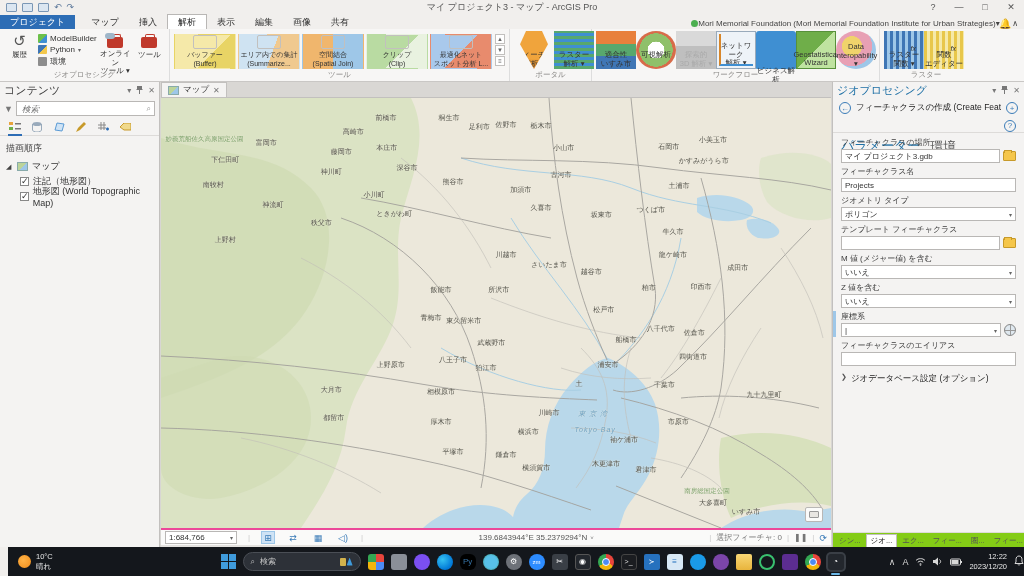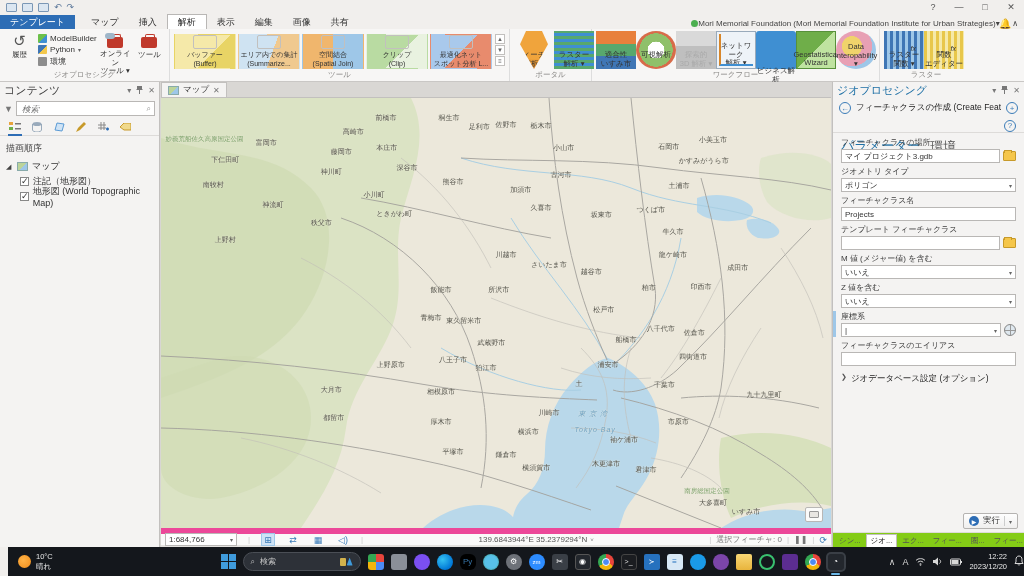--- a/index.html
+++ b/index.html
@@ -101,21 +101,21 @@
   .vtab{height:15px;background:#f4f3f2;border:1px solid #c2c0be;border-bottom:none;display:flex;align-items:center;gap:4px;padding:0 6px;font-size:8.5px;color:#333;}
   .vtab .x{color:#777;font-size:8px;}
   .mapcanvas{position:relative;width:670px;height:430px;overflow:hidden;background:#ece8db;}
   .mapcanvas svg{position:absolute;left:0;top:0;}
   .mlabel{position:absolute;transform:translate(-50%,-50%);font-size:7px;color:#55544c;white-space:nowrap;text-shadow:0 0 2px #ece8db;}
   .mlabel.w{color:#6fa3c4;font-style:italic;letter-spacing:1px;}
   .mlabel.p{color:#7da36b;font-size:6.5px;}
   .mapbtn{position:absolute;right:8px;bottom:6px;width:18px;height:15px;background:#fbfbfa;border:1px solid #b9b7b5;border-radius:2px;display:flex;align-items:center;justify-content:center;}
   .mapbtn .mfold{width:10px;height:7px;background:#e8e6e2;border:1px solid #999;border-radius:1px;}
   
-  .mapstatus{height:17px;background:#fafaf9;border-top:6px solid #ec4899;display:flex;align-items:center;font-size:8px;color:#444;padding:0 4px;gap:11px;}
+  .mapstatus{height:17px;background:#fafaf9;border-top:2px solid #ec4899;display:flex;align-items:center;font-size:8px;color:#444;padding:0 4px;gap:11px;}
   .scalebox{width:72px;height:13px;border:1px solid #b9b7b5;background:#fff;display:flex;align-items:center;padding:0 3px;font-size:8px;color:#333;}
   .scalebox .arr{margin-left:auto;}
   .msic{width:14px;height:13px;display:flex;align-items:center;justify-content:center;color:#3b7cb8;font-size:9px;border:1px solid transparent;cursor:pointer;}
   .msic.on{background:#cfe3f5;border-color:#9ec7e8;}
   .coords{margin:0 auto;color:#555;display:flex;gap:3px;align-items:center;}
   .statright{display:flex;align-items:center;gap:5px;color:#777;}
   .statright .ref{color:#3b7cb8;font-size:9px;}
 
   
   .rightpane{position:absolute;left:832px;top:0;width:192px;height:465px;background:#f4f3f2;border-left:1px solid #c2c0be;font-size:9px;color:#333;display:flex;flex-direction:column;}
@@ -198,30 +198,31 @@
 <div id="app">
 
 <div class="titlebar">
   <div class="qat">
     <span class="qicon"></span>
     <span class="qicon"></span>
     <span class="qicon"></span>
     <span class="qtxt">↶</span>
     <span class="qtxt">↷</span>
   </div>
+  <div class="win-title">マイ プロジェクト3 - マップ - ArcGIS Pro</div>
   <div class="winbtns">
     <span>?</span>
     <span>—</span>
     <span>□</span>
     <span>✕</span>
   </div>
 </div>
 
 <div class="tabrow">
-  <div><span class="rtab blue">テンプレート</span><span class="rtab">マップ</span><span class="rtab">挿入</span><span class="rtab active">解析</span><span class="rtab">表示</span><span class="rtab">編集</span><span class="rtab">画像</span><span class="rtab">共有</span></div>
+  <div><span class="rtab blue">プロジェクト</span><span class="rtab">マップ</span><span class="rtab">挿入</span><span class="rtab active">解析</span><span class="rtab">表示</span><span class="rtab">編集</span><span class="rtab">画像</span><span class="rtab">共有</span></div>
   <div class="account">
     <span class="dot"></span>
     <span>Mori Memorial Foundation (Mori Memorial Foundation Institute for Urban Strategies)</span>
     <span>▾</span>
     <span class="bell">🔔</span>
     <span>∧</span>
   </div>
 </div>
 
 <div class="ribbon">
@@ -652,32 +653,32 @@
     </div>
     <div class="gp-form">
       <div class="fld">
         <label>フィーチャクラスの場所</label>
         <div class="frow">
           <input value="マイ プロジェクト3.gdb" style="">
           <span class="foldico"></span>
         </div>
       </div>
       <div class="fld">
+        <label>フィーチャクラス名</label>
+        <div class="frow">
+              <input value="Projects" style="">
+            </div>
+      </div>
+      <div class="fld">
         <label>ジオメトリ タイプ</label>
         <div class="frow">
               <span class="sel">
                 <span>ポリゴン</span>
                 <span class="sarr">▾</span>
               </span>
-            </div>
-      </div>
-      <div class="fld">
-        <label>フィーチャクラス名</label>
-        <div class="frow">
-              <input value="Projects" style="">
             </div>
       </div>
       <div class="fld">
         <label>テンプレート フィーチャクラス</label>
         <div class="frow">
           <input value="" style="">
           <span class="foldico"></span>
         </div>
       </div>
       <div class="fld">
@@ -712,28 +713,20 @@
       </div>
       <div class="fld">
         <label>フィーチャクラスのエイリアス</label>
         <div class="frow">
               <input value="" style="">
             </div>
       </div>
       <div class="gdbrow">
         <span class="gexp">❯</span>
         <span>ジオデータベース設定 (オプション)</span>
-      </div>
-    </div>
-    <div class="gp-runrow">
-      <div class="runbtn">
-        <span class="play">▶</span>
-        <span>実行</span>
-        <span class="rsep"></span>
-        <span class="arr">▾</span>
       </div>
     </div>
     <div class="gp-bottomtabs">
           <span class="btab">シン...</span>
           <span class="btab active">ジオ...</span>
           <span class="btab">エク...</span>
           <span class="btab">フィー...</span>
           <span class="btab">圏...</span>
           <span class="btab">フィー...</span>
         </div>

